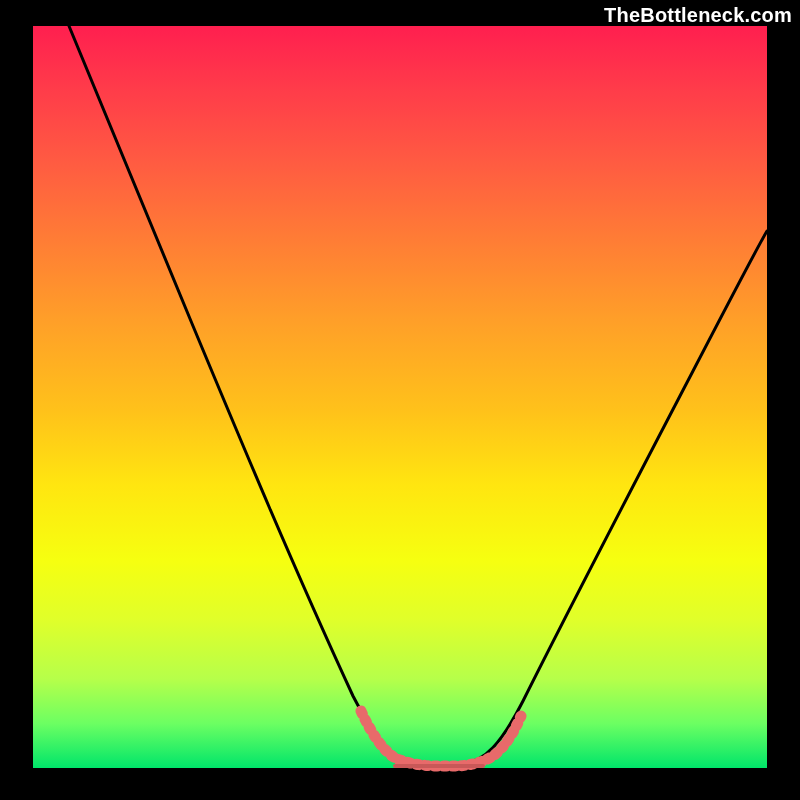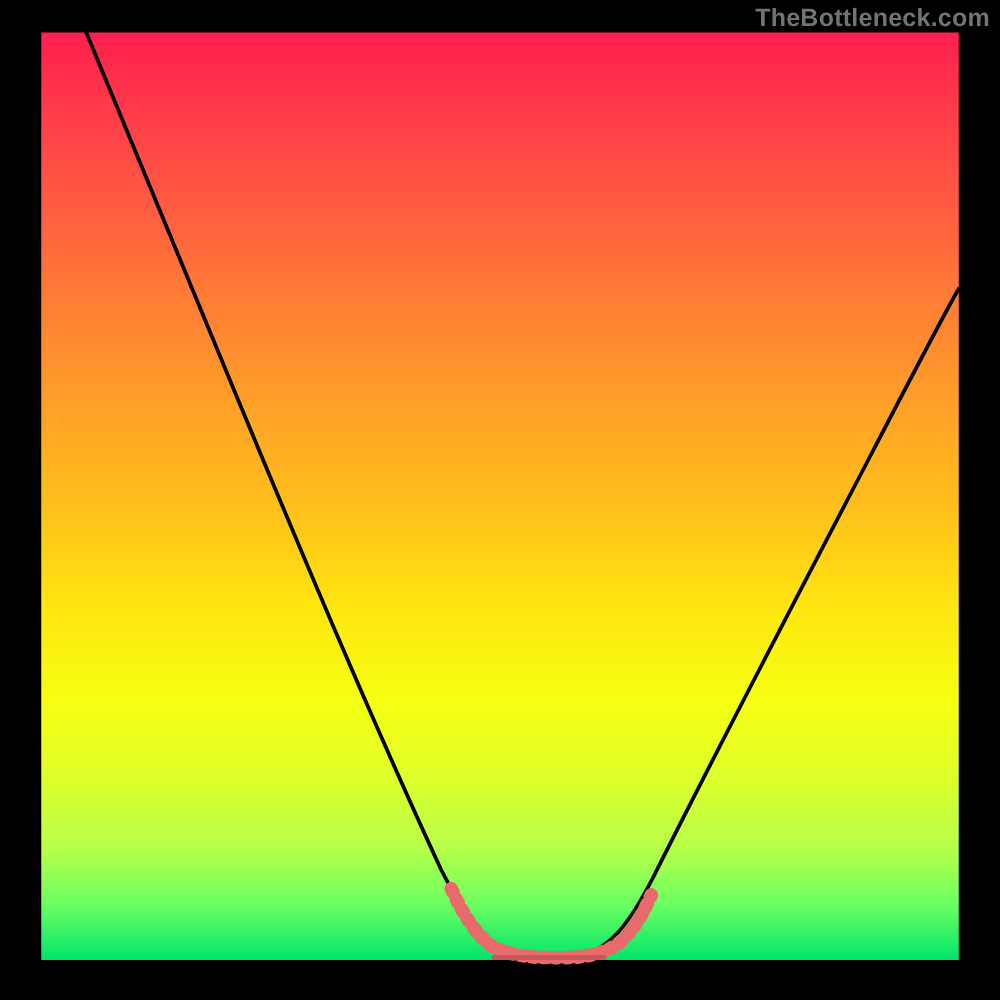--- a/index.html
+++ b/index.html
@@ -14,21 +14,21 @@
   .frame {
     position: relative;
     width: 800px;
     height: 800px;
     background: #000;
   }
   .watermark {
     position: absolute;
     top: 4px;
     right: 8px;
-    color: #737373;
+    color: #ffffff;
     font-size: 20px;
     font-weight: 600;
     letter-spacing: 0.2px;
     z-index: 5;
     user-select: none;
   }
   .plot-area {
     position: absolute;
     left: 33px;
     top: 26px;

